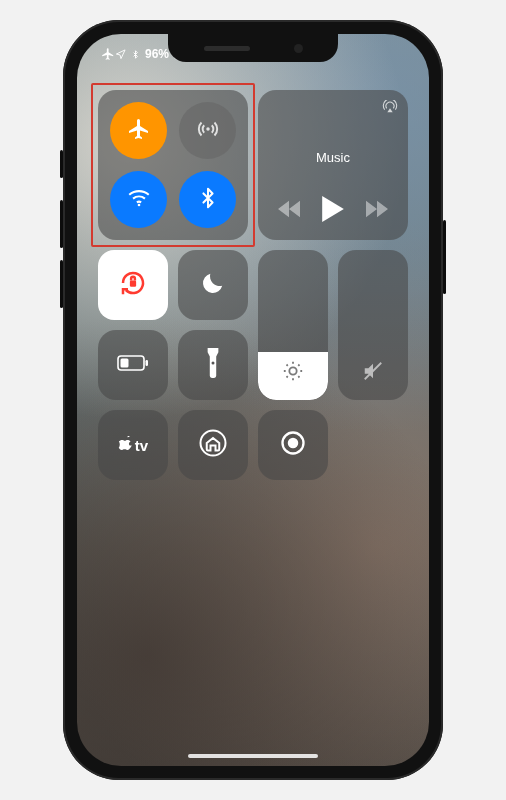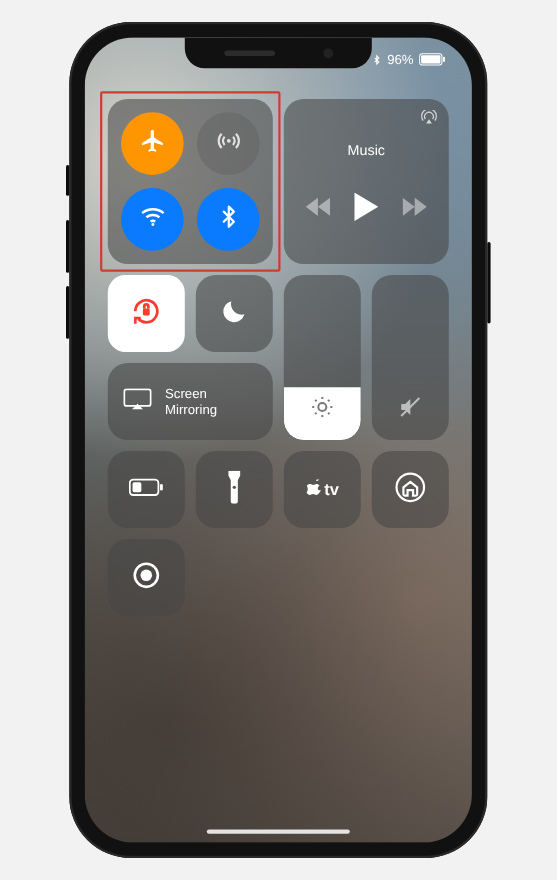--- a/index.html
+++ b/index.html
@@ -60,25 +60,25 @@
   .notch .speaker{width:46px;height:5px;border-radius:3px;background:#2c2c2c}
   .notch .cam{width:9px;height:9px;border-radius:50%;background:#222;margin-left:20px}
 
   .statusbar {
     position: absolute;
     top: 8px;
     left: 0;
     right: 0;
     height: 24px;
     display: flex;
-    justify-content: flex-end;
+    justify-content: flex-start;
     padding: 0 24px;
     color: #fff;
     font-size: 12px;
-    font-weight: 400;
+    font-weight: 700;
   }
   .statusbar .sb-left, .statusbar .sb-right{display:flex;align-items:center;gap:5px}
   .sb-right svg,.sb-left svg{display:block}
 
   .cc {
     position: absolute;
     inset: 0;
     padding: 56px 18px 24px 18px;
     box-sizing: border-box;
   }
@@ -124,21 +124,21 @@
     align-items: center;
     justify-content: center;
   }
   .t-off { background: rgba(100,100,100,0.55); }
   .t-orange { background: #ff9500; }
   .t-blue { background: #0a7aff; }
 
   
   .media {
     flex-direction: column;
-    justify-content: center;
+    justify-content: flex-end;
     padding: 14px 12px;
     box-sizing: border-box;
     text-align: center;
   }
   .media .airplay-ind{position:absolute;top:10px;right:10px;opacity:.75}
   .media .title{font-size:13px;margin-top:4px;height:34px}
   .media .controls{display:flex;align-items:center;gap:22px;margin-top:12px}
   .media .controls .skip{opacity:.45}
 
   
@@ -324,30 +324,20 @@
           <div class="sicon" style="bottom:14px">
             <span>
               <svg width="24" height="22" viewBox="0 0 24 24" fill="#bdbdbd">
                   <path d="M3 9h4l5-5v16l-5-5H3V9z"></path>
                   <line x1="3" y1="21" x2="21" y2="3" stroke="#bdbdbd" stroke-width="2"></line>
                 </svg>
             </span>
           </div>
         </div>
 
-        <div class="module span2c mirror">
-          <span>
-            <svg width="26" height="20" viewBox="0 0 26 20" fill="none" stroke="#fff" stroke-width="1.6">
-                <rect x="1" y="1" width="24" height="15" rx="2"></rect>
-                <path d="M8 19l5-5 5 5H8z" fill="#fff" stroke="none"></path>
-              </svg>
-          </span>
-          <span id="mirror-label" style="white-space:pre-line">Screen
-Mirroring</span>
-        </div>
 
         <div class="module">
           <span>
             <svg width="32" height="18" viewBox="0 0 32 16">
                 <rect x="1" y="1" width="26" height="14" rx="3" fill="none" stroke="#fff" stroke-width="1.6"></rect>
                 <rect x="3.5" y="3.5" width="8" height="9" rx="1.5" fill="#fff"></rect>
                 <rect x="28.5" y="5" width="2.5" height="6" rx="1.2" fill="#fff"></rect>
               </svg>
           </span>
         </div>

